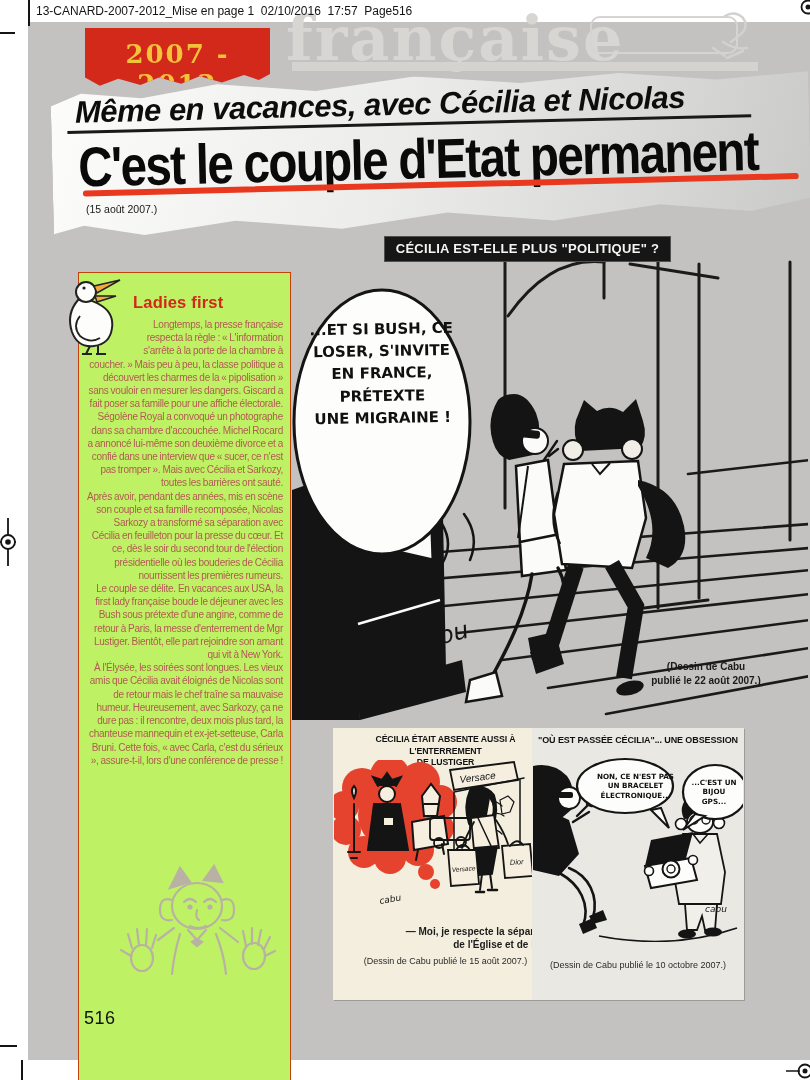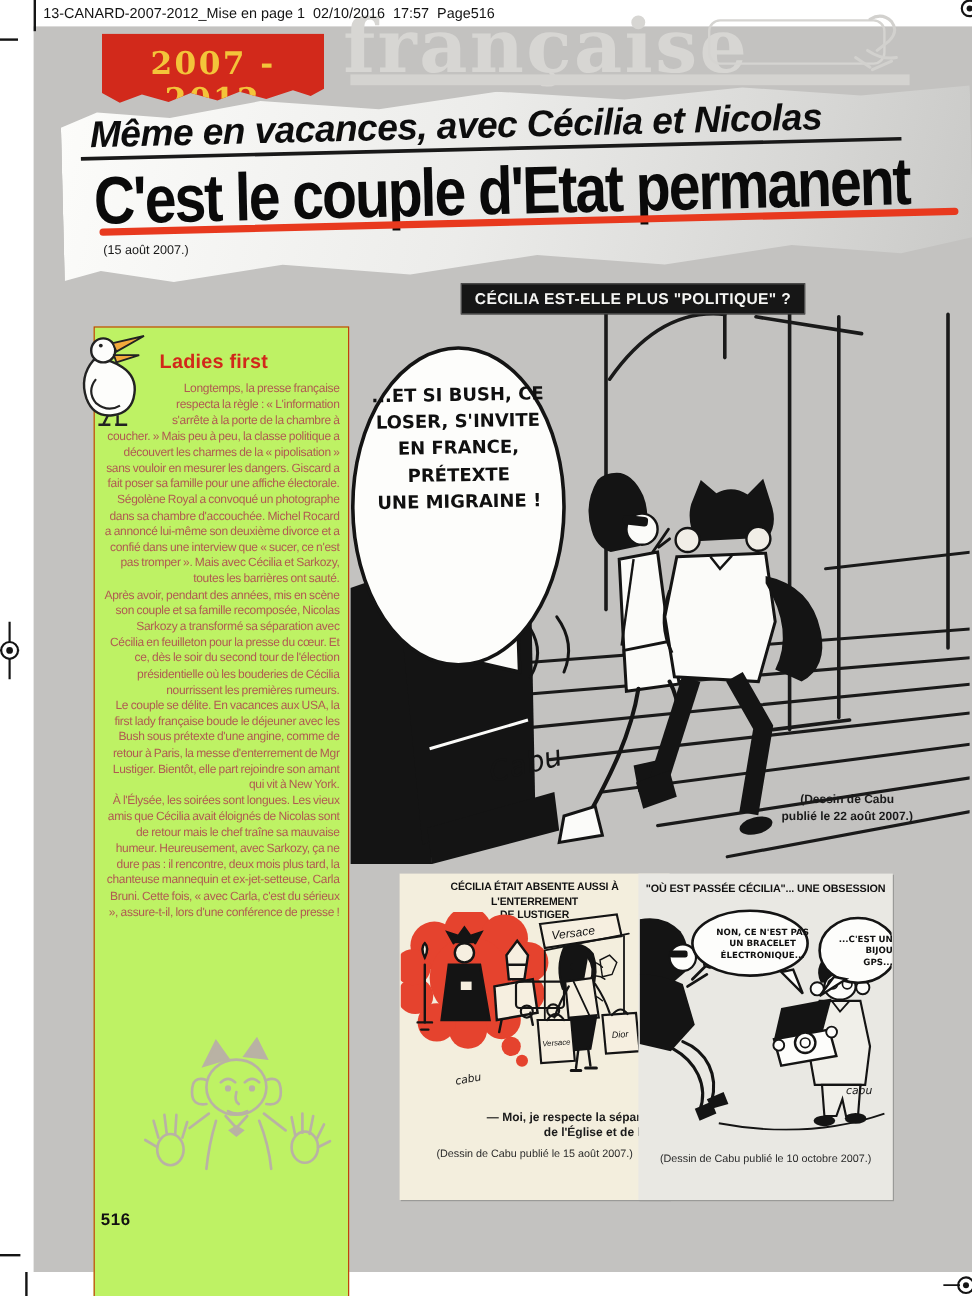--- a/index.html
+++ b/index.html
@@ -79,25 +79,25 @@
     font-size:9px; color:#2a2a2a; }
 
   #gps-box { left:532px; top:728px; width:212px; height:272px; background:#e9e8e3;
     box-shadow:1px 1px 0 #9a9a98; overflow:hidden; }
   #gps-header { position:absolute; left:2px; right:2px; top:7px; text-align:center;
     font-size:9px; font-weight:bold; color:#111; letter-spacing:-0.1px; }
   #gps-svg { position:absolute; left:1px; top:24px; }
   .gps-bubble-text { position:absolute; text-align:center; font-family:"DejaVu Sans",sans-serif;
     font-weight:bold; font-size:7.2px; line-height:1.3; color:#111; white-space:pre-line; }
   #gps-bubble-left { left:44px; top:44px; width:119px; }
-  #gps-bubble-right { left:152px; top:50px; width:60px;text-align:right; }
+  #gps-bubble-right { left:152px; top:50px; width:60px; }
   #gps-credit { position:absolute; left:0; right:0; top:232px; text-align:center;
     font-size:9px; color:#2a2a2a; }
 
-  #page-number { left:84px; top:1008px; font-size:14px; font-weight:bold; color:#111;
+  #page-number { left:84px; top:1008px; font-size:18px; font-weight:normal; color:#111;
     letter-spacing:0.5px; }
 
   .sig { font-family:"DejaVu Sans", sans-serif; font-style:italic; fill:#141414; }
 </style>
 </head>
 <body>
 
 <div id="root">
 
   <div id="page-bg" class="abs"></div>

